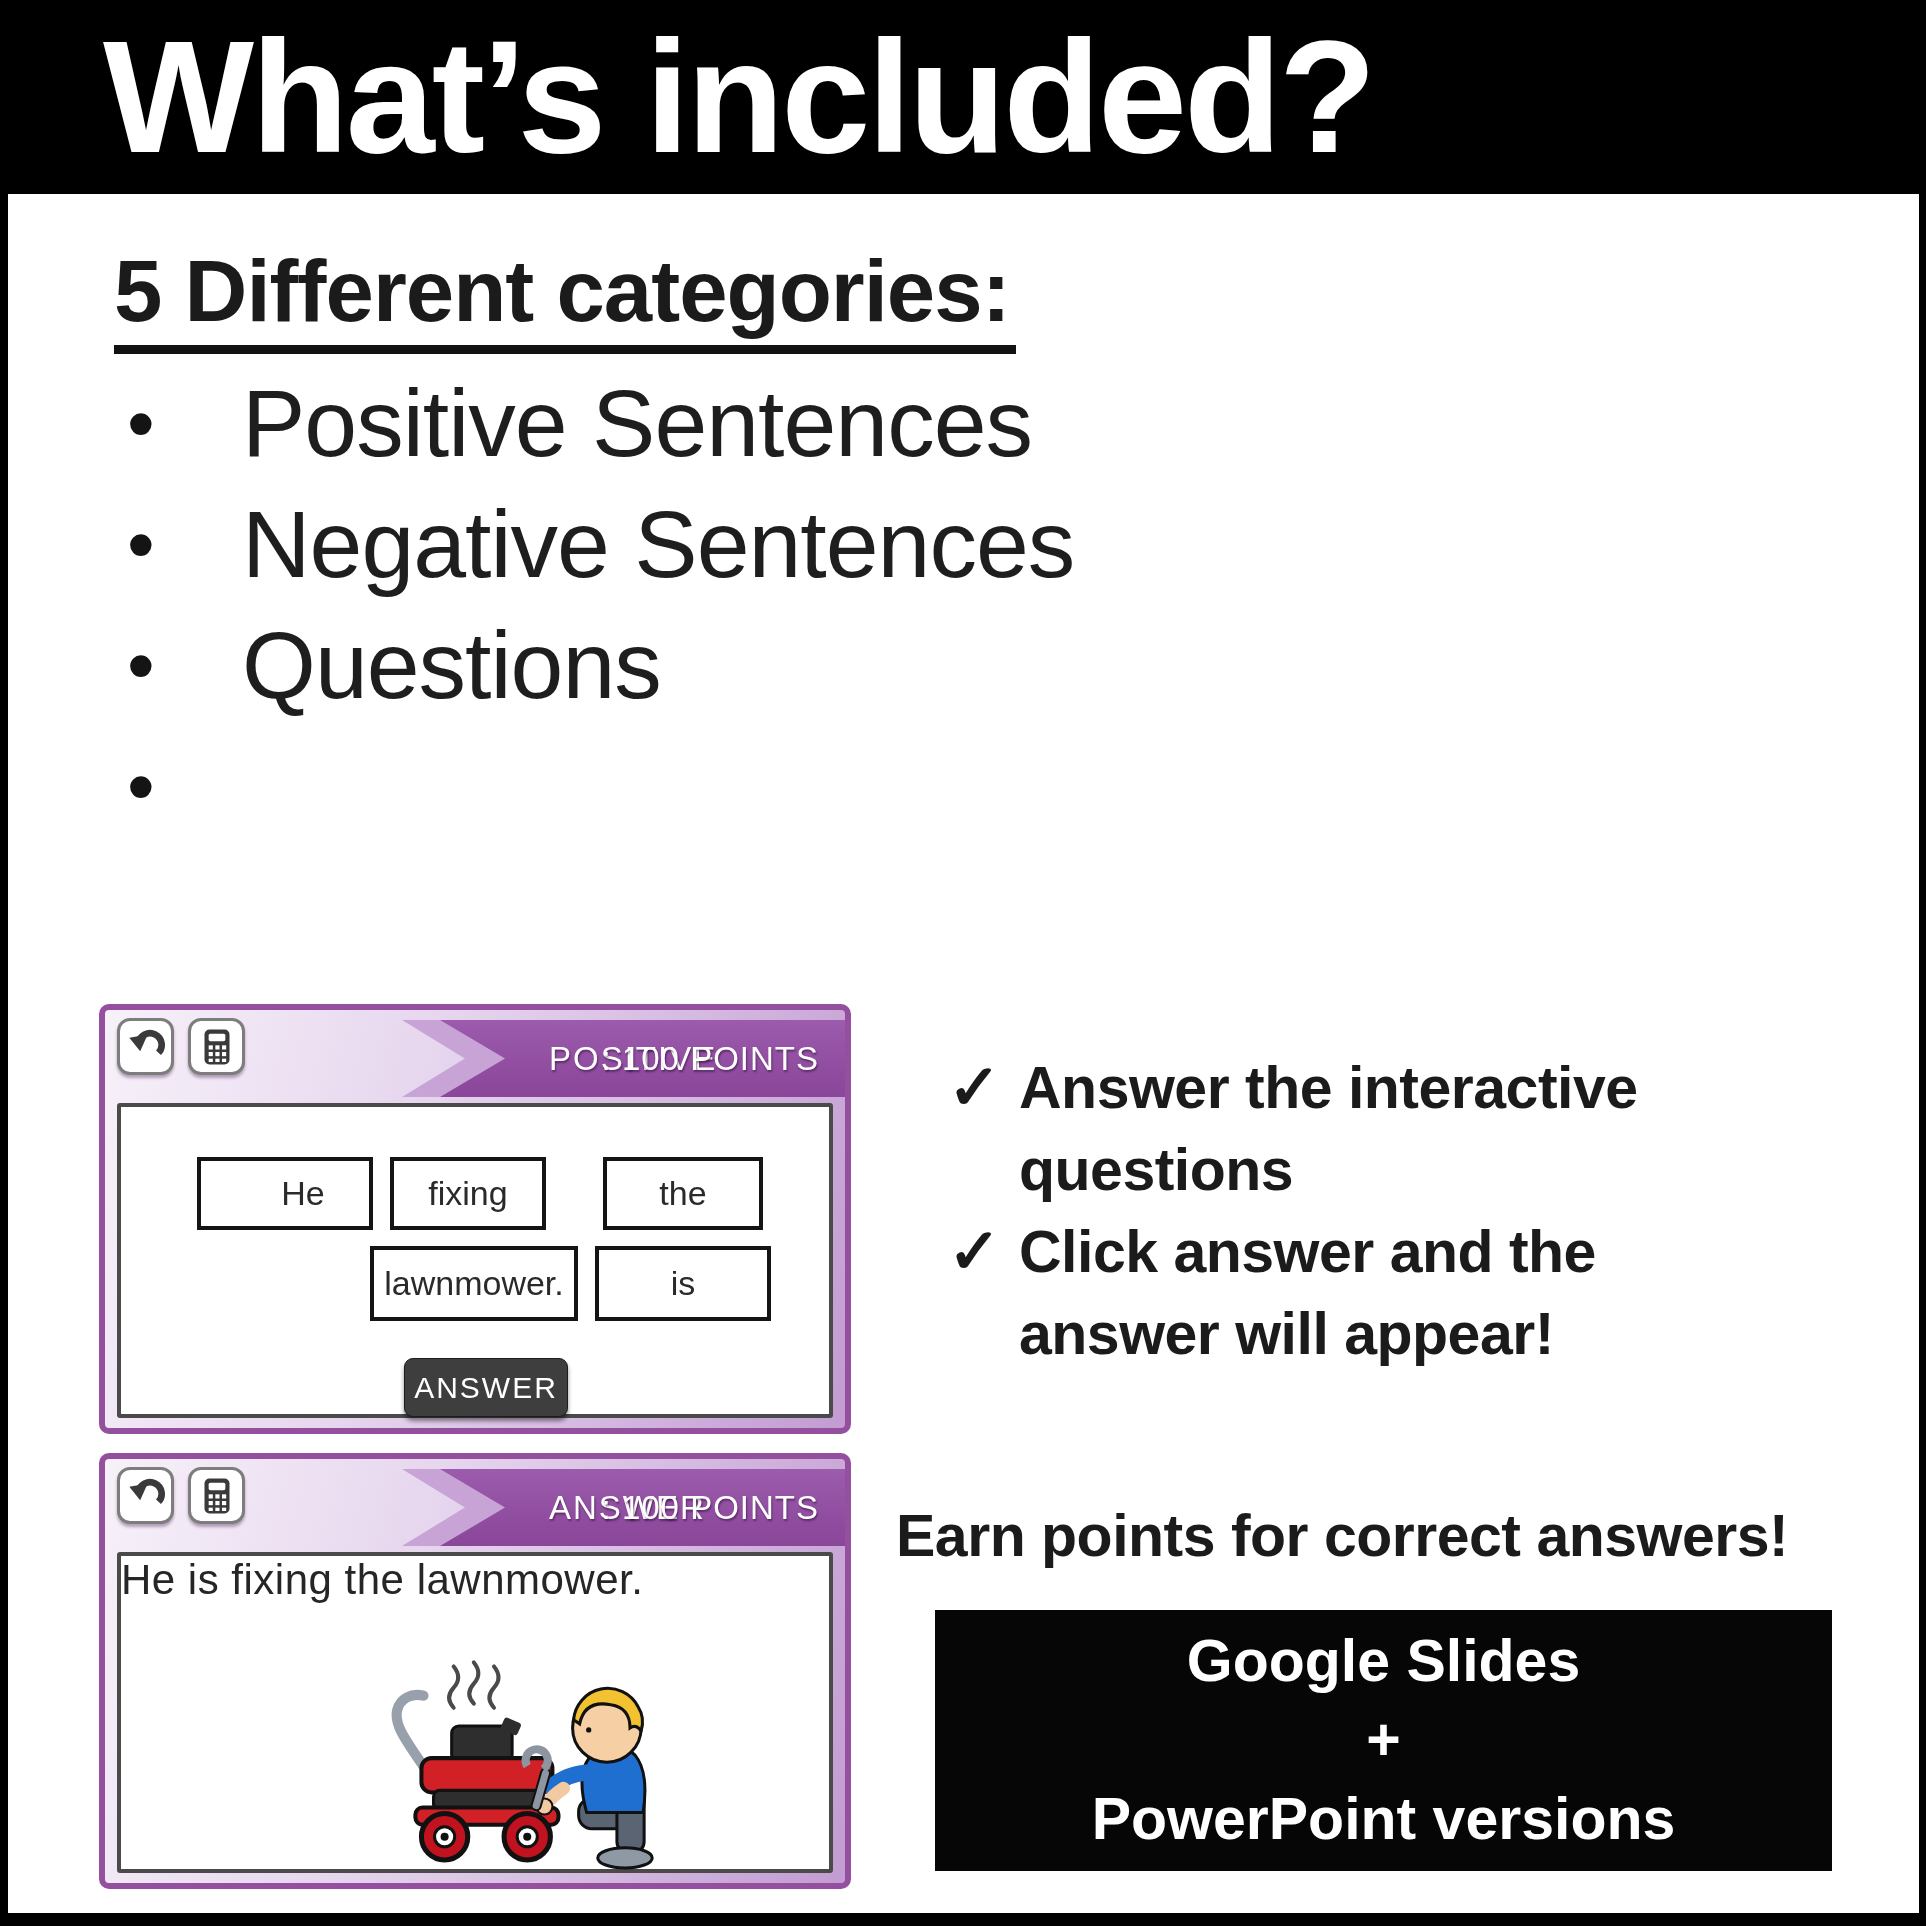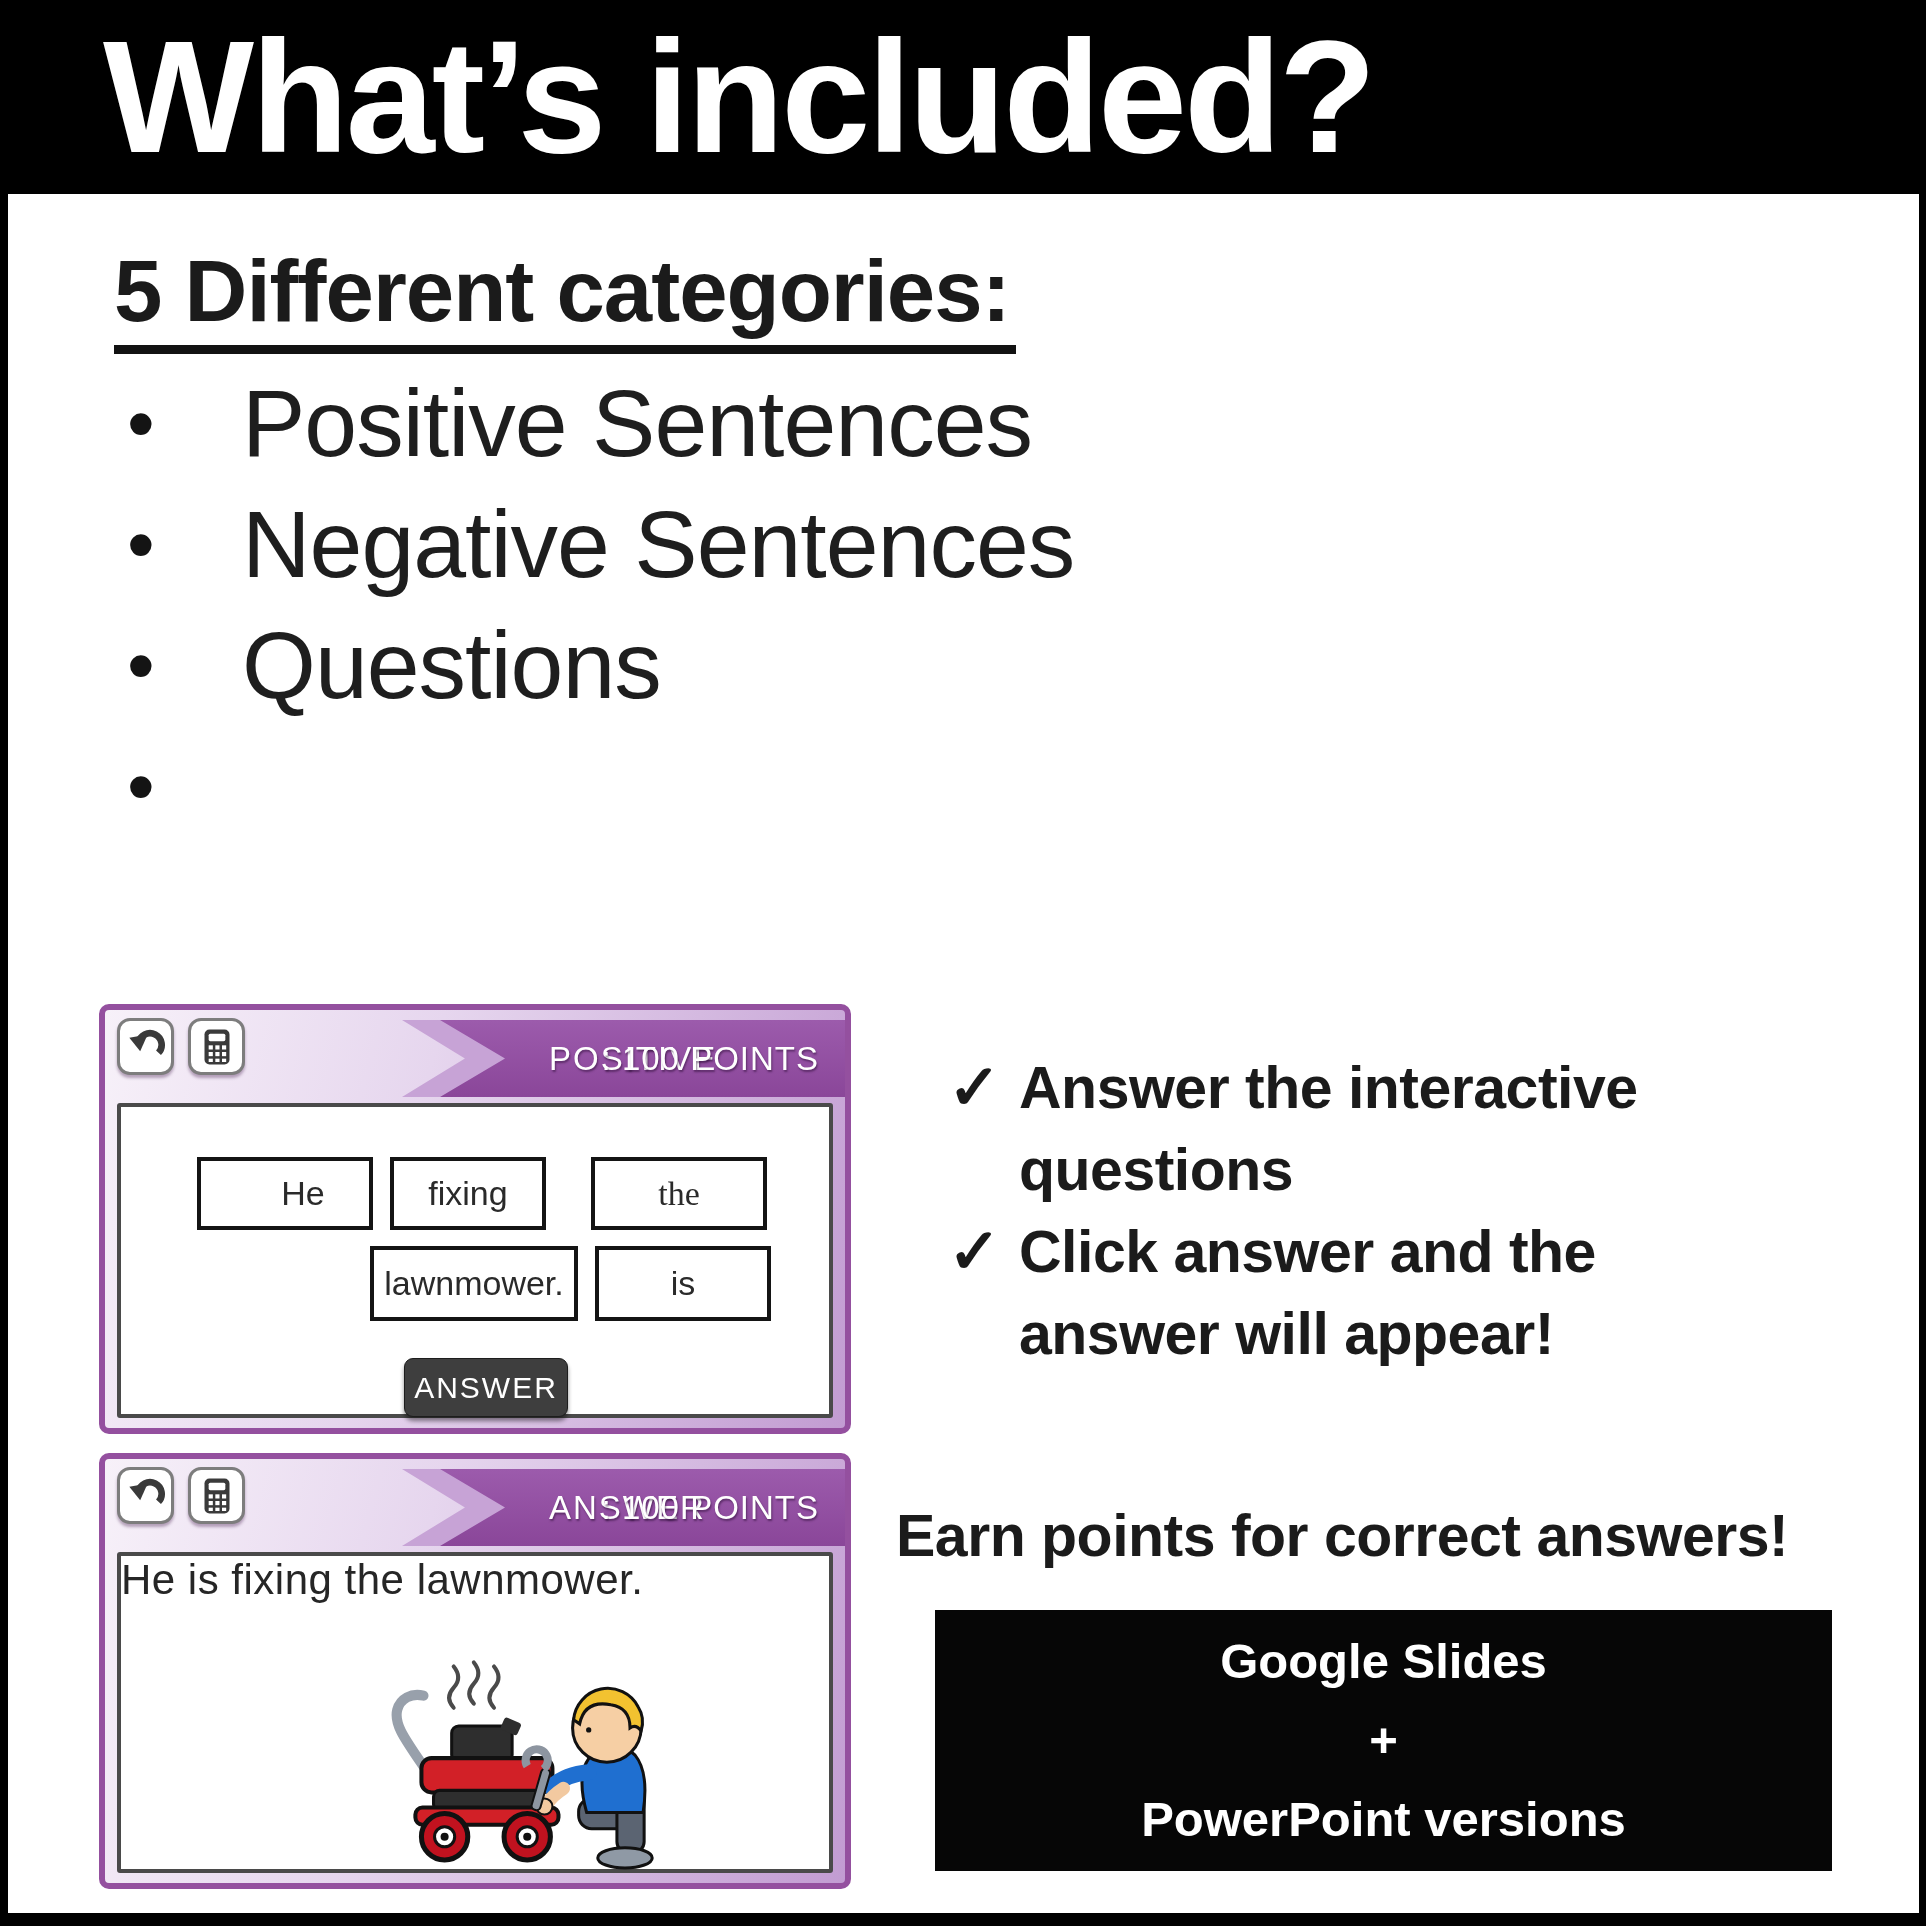--- a/index.html
+++ b/index.html
@@ -58,21 +58,21 @@
 
   
   .checks{position:absolute;left:948px;top:1047px;}
   .check-row{display:flex;align-items:flex-start;}
   .check-mark{width:71px;font-size:63px;font-weight:bold;line-height:81px;}
   .check-line{display:block;font-size:59px;font-weight:bold;line-height:82px;letter-spacing:-0.5px;white-space:nowrap;}
   .earn-line{position:absolute;left:896px;top:1502px;font-size:59px;font-weight:bold;
              letter-spacing:-0.5px;white-space:nowrap;}
   .formats-box{position:absolute;left:935px;top:1610px;width:897px;height:261px;background:#060606;
                display:flex;flex-direction:column;align-items:center;justify-content:center;}
-  .formats-line{display:block;color:#fff;font-size:49px;font-weight:bold;line-height:79px;text-align:center;white-space:nowrap;}
+  .formats-line{display:block;color:#fff;font-size:59px;font-weight:bold;line-height:79px;text-align:center;white-space:nowrap;}
 
   .icon-svg{display:block;}
 </style>
 </head>
 <body>
 
 <div class="page">
   <div class="edge edge-left"></div>
   <div class="edge edge-right"></div>
   <div class="edge edge-bottom"></div>
@@ -130,21 +130,21 @@
     </div>
     <div class="banner">
       <div class="banner-light"></div>
       <div class="banner-main"></div>
       <span class="banner-label">POSITIVE</span>
       <span class="banner-points">: 100 POINTS</span>
     </div>
     <div class="panel"></div>
     <div class="word-box" style="left:92px;top:147px;width:176px;height:73px;padding-left:36px;">He</div>
     <div class="word-box" style="left:285px;top:147px;width:156px;height:73px;">fixing</div>
-    <div class="word-box" style="left:486px;top:147px;width:176px;height:73px;font-family:Liberation Serif, serif;">the</div>
+    <div class="word-box" style="left:498px;top:147px;width:160px;height:73px;">the</div>
     <div class="word-box" style="left:265px;top:236px;width:208px;height:75px;">lawnmower.</div>
     <div class="word-box" style="left:490px;top:236px;width:176px;height:75px;">is</div>
     <div class="answer-btn">ANSWER</div>
   </div>
 
   <div class="game-card card-a">
     <div class="mini-btn b1">
       <span>
         <svg class="icon-svg" width="40" height="40" viewBox="0 0 48 48">
           <path d="M39 31 A14 14 0 1 0 15 19" fill="none" stroke="#3a3a3a" stroke-width="8" stroke-linecap="butt"></path>

